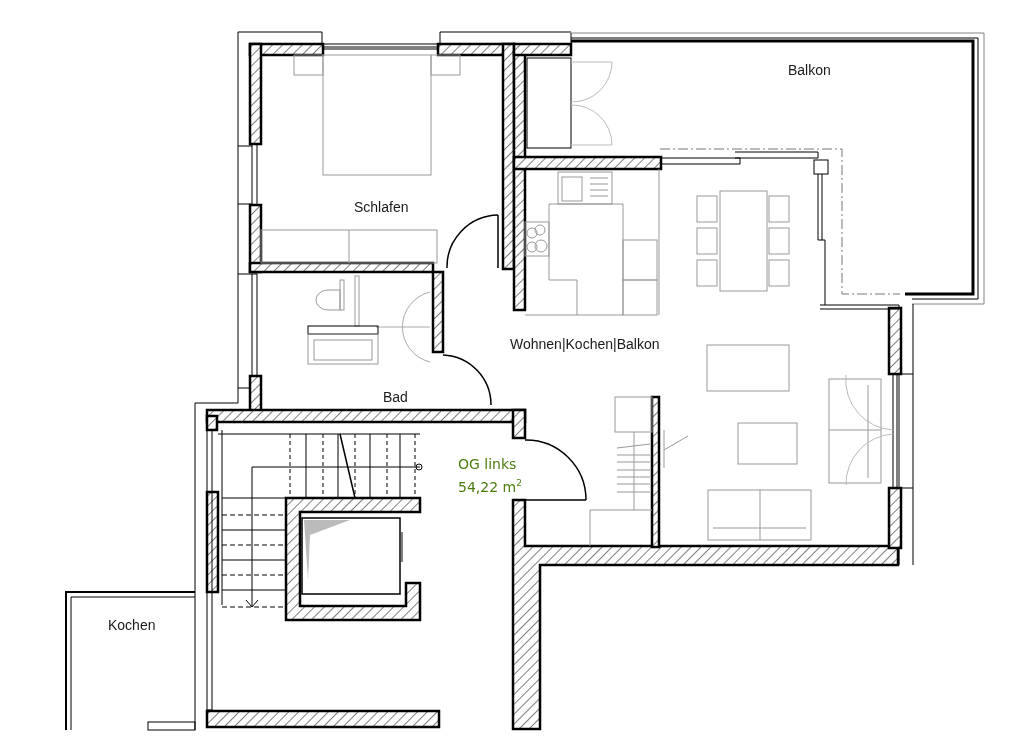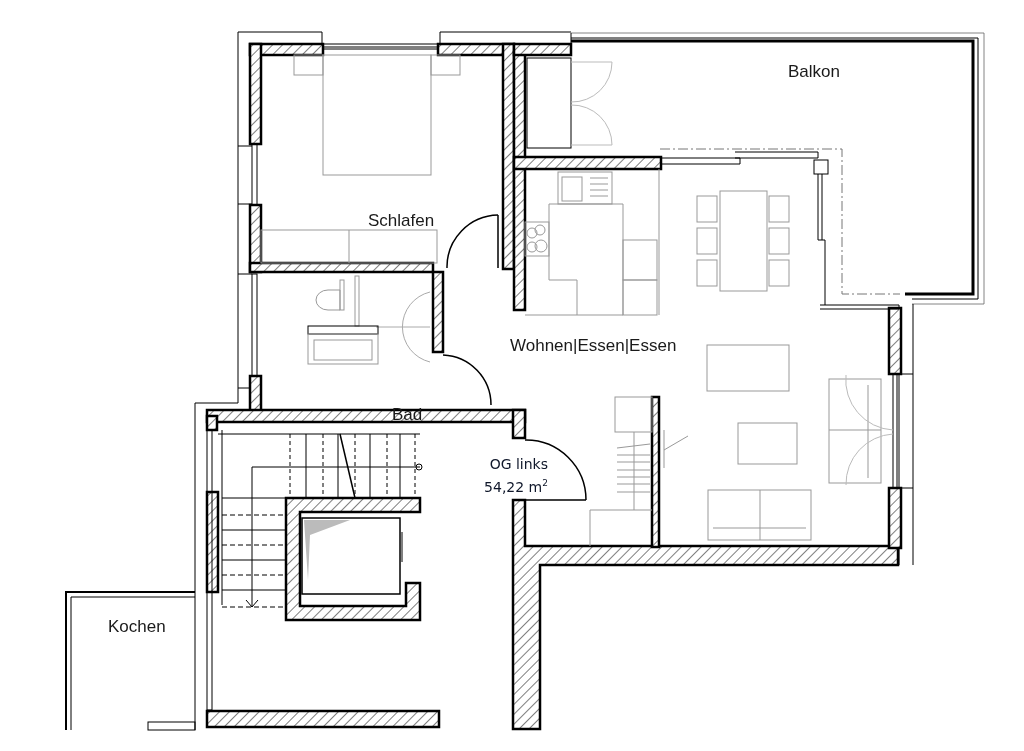--- a/index.html
+++ b/index.html
@@ -1,19 +1,19 @@
 <!DOCTYPE html>
 <html><head>
   <meta charset="utf-8">
   <style>
     html, body { margin: 0; padding: 0; background: #ffffff; }
     body { width: 1024px; height: 751px; overflow: hidden; position: relative; font-family: "Liberation Sans", sans-serif; }
     #plan { position: absolute; left: 0; top: 0; width: 1024px; height: 751px; }
-    .lbl { position: absolute; color: #1a1a1a; font-family: "Liberation Sans", sans-serif; font-size: 17px; white-space: nowrap; line-height: 1; }
-    .lbl-area { position: absolute; color: #0f172a; font-family: "DejaVu Sans", sans-serif; font-size: 14px; text-align: right; line-height: 19px; }
+    .lbl { position: absolute; color: #1a1a1a; font-family: "Liberation Sans", sans-serif; font-size: 14px; white-space: nowrap; line-height: 1; }
+    .lbl-area { position: absolute; color: #4d7c0f; font-family: "DejaVu Sans", sans-serif; font-size: 14px; text-align: left; line-height: 19px; }
     .lbl-area sup { font-size: 9px; vertical-align: 6px; }
   </style>
 </head>
 <body>
 
 <svg id="plan" viewBox="0 0 1024 751" xmlns="http://www.w3.org/2000/svg">
   <defs>
     <pattern id="hatch" patternUnits="userSpaceOnUse" width="7" height="7" patternTransform="rotate(45)">
       <rect width="7" height="7" fill="#ffffff"></rect>
       <line x1="0" y1="0" x2="0" y2="7" stroke="#000" stroke-width="1"></line>
@@ -216,22 +216,22 @@
     <line x1="402" y1="532" x2="402" y2="562"></line>
   </g>
 
   <g fill="none" stroke="#000">
     <polyline points="66,730 66,592 195,592" stroke-width="2"></polyline>
     <polyline points="71,730 71,597 195,597" stroke-width="1"></polyline>
     <rect x="148" y="722" width="47" height="8" stroke-width="1"></rect>
   </g>
 </svg>
 
-<div class="lbl" style="left:368px; top:200px;margin-top:12px;">Schlafen</div>
-<div class="lbl" style="left:392px; top:390px;margin-top:16px;">Bad</div>
-<div class="lbl" style="left:510px; top:337px;">Wohnen|Essen|Essen</div>
+<div class="lbl" style="left:354px; top:200px;">Schlafen</div>
+<div class="lbl" style="left:383px; top:390px;">Bad</div>
+<div class="lbl" style="left:510px; top:337px;">Wohnen|Kochen|Balkon</div>
 <div class="lbl" style="left:788px; top:63px;">Balkon</div>
 <div class="lbl" style="left:108px; top:618px;">Kochen</div>
 
 <div class="lbl-area" style="left:458px; top:455px; width:90px;">
   <div>OG links</div>
   <div><span>54,22 m</span><sup>2</sup></div>
 </div>
 
 </body></html>

